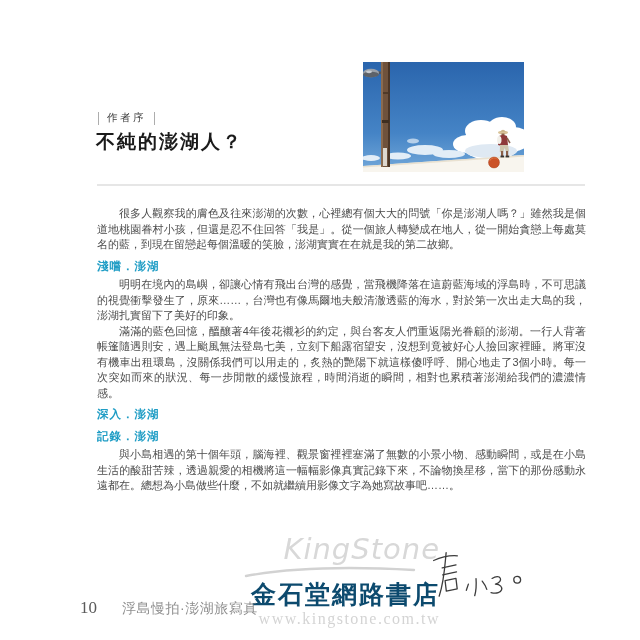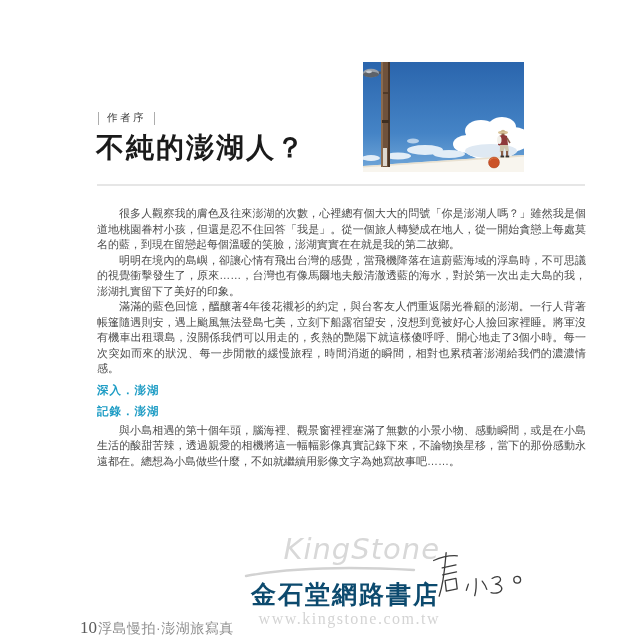--- a/index.html
+++ b/index.html
@@ -17,21 +17,21 @@
   
   .photo{position:absolute;left:363px;top:62px;width:161px;height:110px;}
   .photo svg{display:block;}
   
   .preface{position:absolute;left:98px;top:110px;display:flex;align-items:center;height:16px;text-align:right;}
   .preface .vbar{display:inline-block;width:1px;height:13px;background:#adadad;}
   .preface .lbl{font-size:10.5px;color:#3f3f3f;letter-spacing:2.5px;margin:0 8px;}
   
   .title{
     position:absolute;left:96px;top:129px;
-    font-size:28px;font-weight:bold;color:var(--title_color);
+    font-size:19px;font-weight:bold;color:var(--title_color);
     letter-spacing:2px;white-space:nowrap;
   }
   .divider{position:absolute;left:97px;top:184px;width:488px;height:2px;background:#e6e6e6;}
   
   .body{
     position:absolute;left:97px;top:206px;width:489px;
     font-size:11px;line-height:15.5px;color:var(--body_text);
     text-align:justify;
   }
   .body p{text-indent:2em;margin:0;}
@@ -50,21 +50,21 @@
     font-size:25px;font-weight:bold;color:#0c4a6e;letter-spacing:2px;
     line-height:27px;margin-top:3px;white-space:nowrap;
   }
   .wm-url{
     font-family:"Liberation Serif","DejaVu Serif",serif;
     font-size:16px;color:#d4d4d4;letter-spacing:1.5px;line-height:18px;margin-top:2px;
   }
   
   .signature{position:absolute;left:424px;top:545px;width:120px;height:66px;}
   
-  .footer{position:absolute;left:80px;top:618px;display:flex;align-items:baseline;gap:1px;justify-content:center;}
+  .footer{position:absolute;left:80px;top:598px;display:flex;align-items:baseline;gap:25px;justify-content:center;}
   .footer .pnum{font-family:"Liberation Serif","DejaVu Serif",serif;font-size:17px;color:#5a5a5a;}
   .footer .btitle{font-size:14px;color:#8e8e8e;letter-spacing:0.5px;}
 </style>
 </head>
 <body>
 
 <div class="page">
 
   <div class="photo" title="戴帽的人站在白牆上，藍天白雲，左側有木製路燈桿，腳邊有橘色浮球">
     <svg viewBox="0 0 161 110" width="161" height="110">
@@ -142,20 +142,21 @@
     <span class="vbar"></span>
   </div>
 
   <h1 class="title">不純的澎湖人？</h1>
 
   <div class="divider"></div>
 
   <div class="body">
     <p>很多人觀察我的膚色及往來澎湖的次數，心裡總有個大大的問號「你是澎湖人嗎？」雖然我是個道地桃園眷村小孩，但還是忍不住回答「我是」。從一個旅人轉變成在地人，從一開始貪戀上每處莫名的藍，到現在留戀起每個溫暖的笑臉，澎湖實實在在就是我的第二故鄉。</p>
 
+    <h2>淺嚐．澎湖</h2>
     <p>明明在境內的島嶼，卻讓心情有飛出台灣的感覺，當飛機降落在這蔚藍海域的浮島時，不可思議的視覺衝擊發生了，原來……，台灣也有像馬爾地夫般清澈透藍的海水，對於第一次出走大島的我，澎湖扎實留下了美好的印象。</p>
     <p>滿滿的藍色回憶，醞釀著4年後花襯衫的約定，與台客友人們重返陽光眷顧的澎湖。一行人背著帳篷隨遇則安，遇上颱風無法登島七美，立刻下船露宿望安，沒想到竟被好心人撿回家裡睡。將軍沒有機車出租環島，沒關係我們可以用走的，炙熱的艷陽下就這樣傻呼呼、開心地走了3個小時。每一次突如而來的狀況、每一步閒散的緩慢旅程，時間消逝的瞬間，相對也累積著澎湖給我們的濃濃情感。</p>
 
     <h2>深入．澎湖</h2>
 
     <h2>記錄．澎湖</h2>
     <p>與小島相遇的第十個年頭，腦海裡、觀景窗裡裡塞滿了無數的小景小物、感動瞬間，或是在小島生活的酸甜苦辣，透過親愛的相機將這一幅幅影像真實記錄下來，不論物換星移，當下的那份感動永遠都在。總想為小島做些什麼，不如就繼續用影像文字為她寫故事吧……。</p>
   </div>
 
   <div class="watermark">

